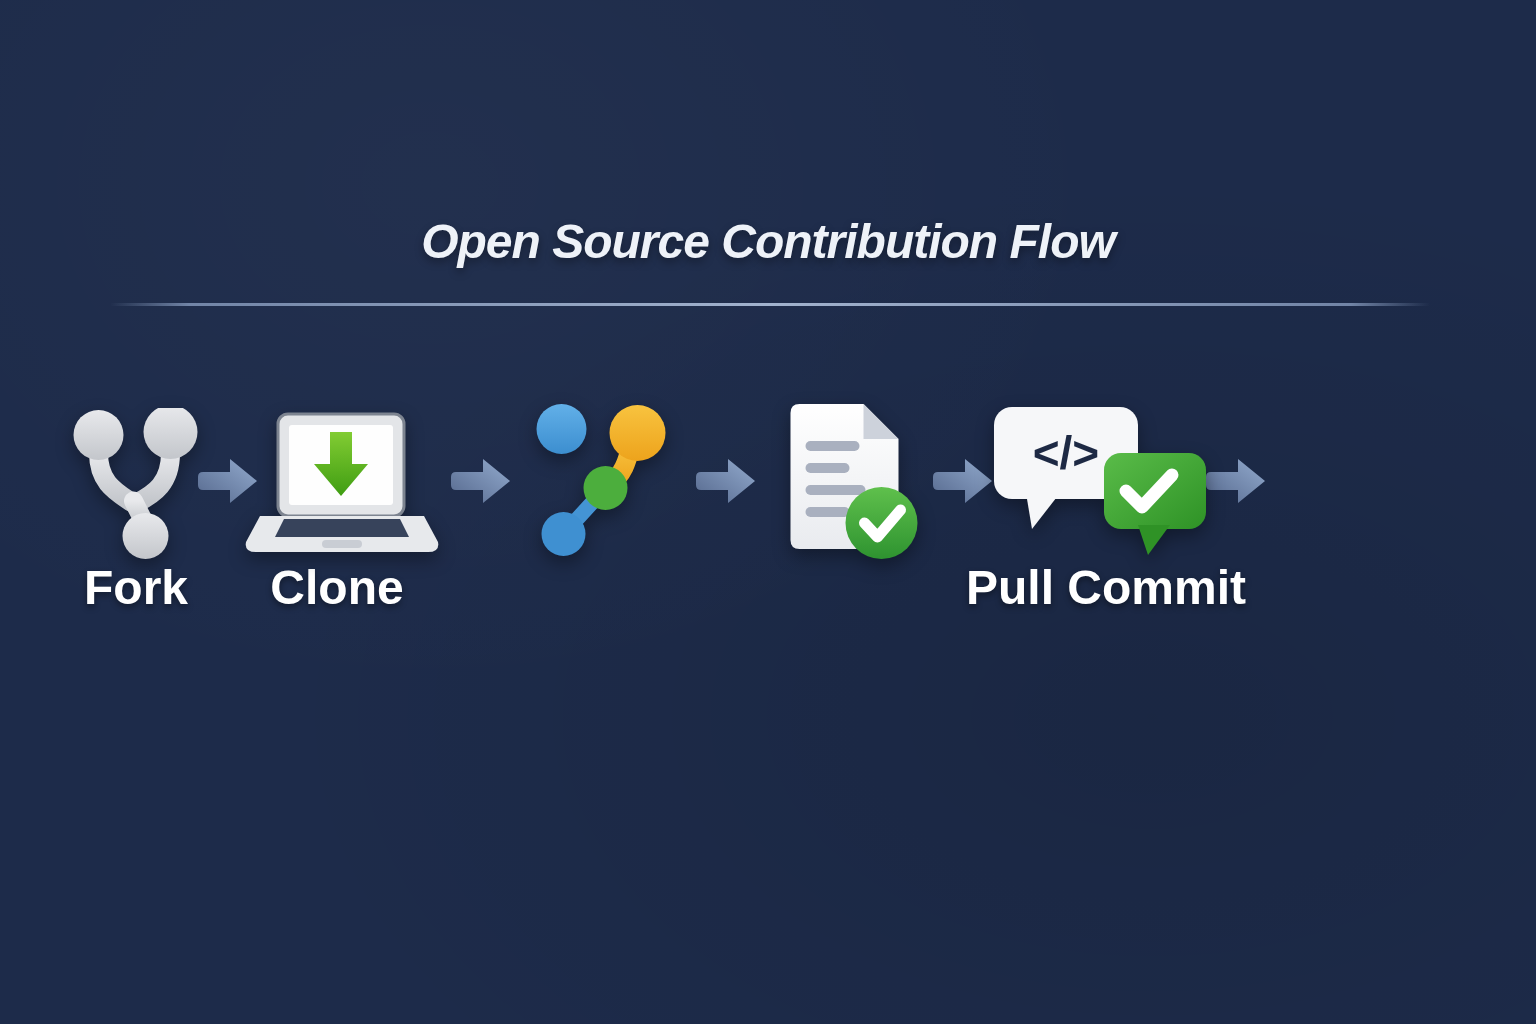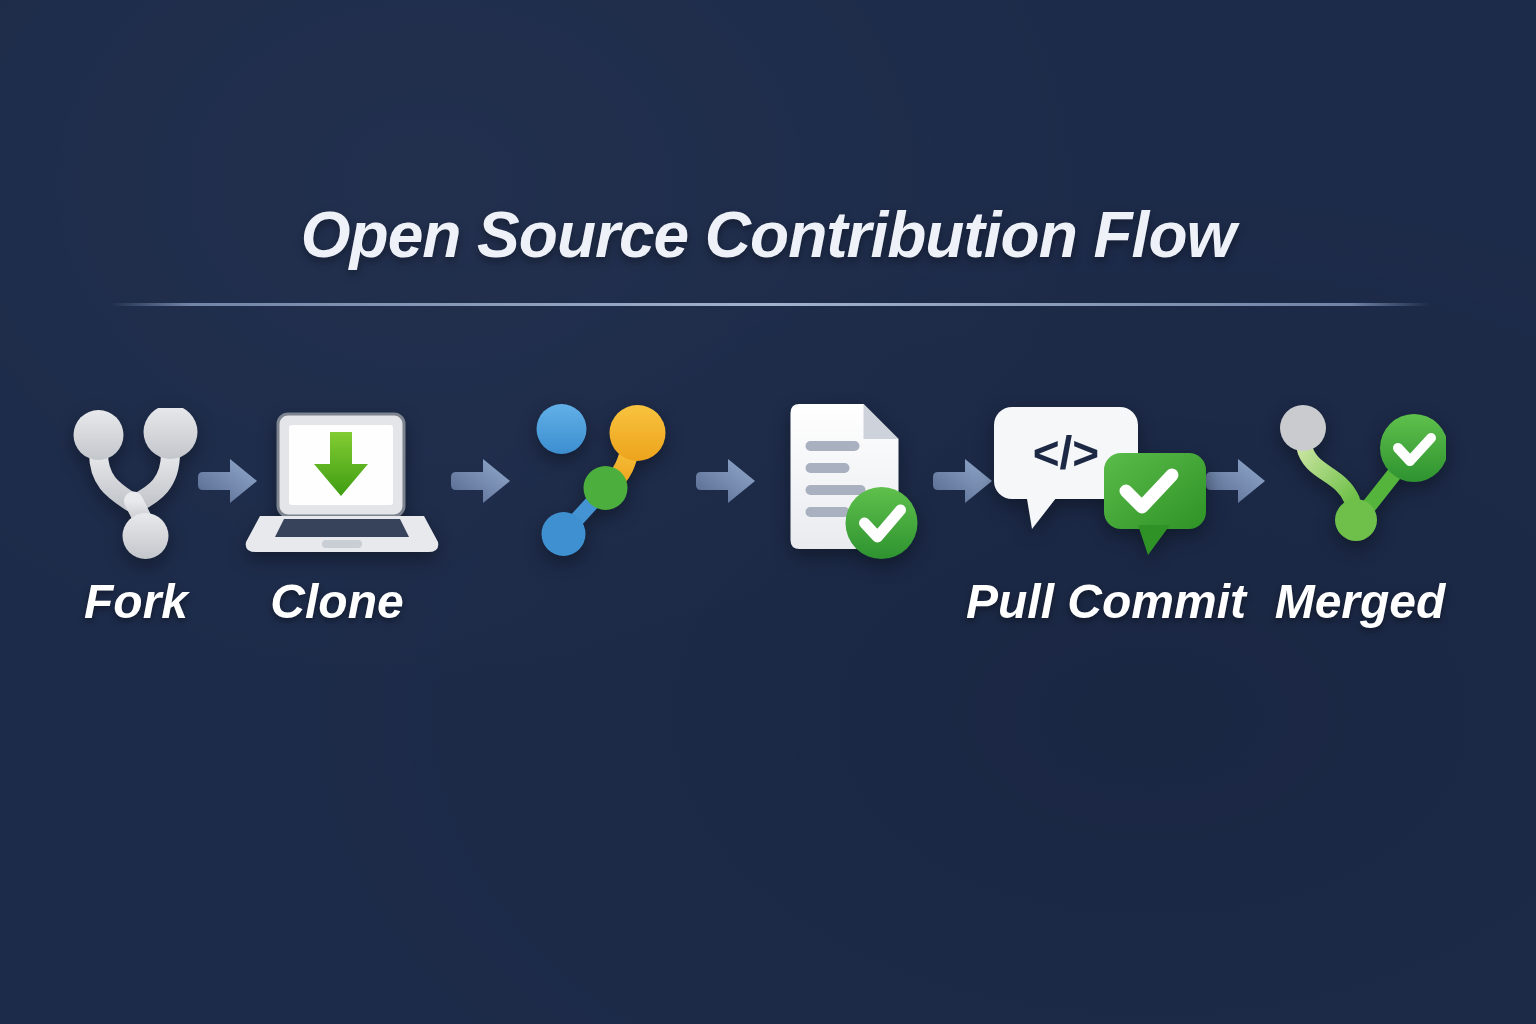--- a/index.html
+++ b/index.html
@@ -17,25 +17,25 @@
     background:
       radial-gradient(ellipse at 28% 18%, rgba(255,255,255,0.025), transparent 45%),
       radial-gradient(ellipse at 75% 70%, rgba(0,0,0,0.10), transparent 55%),
       #1d2b4a;
   }
   .title {
     position: absolute;
     top: 198px;
     left: 0;
     right: 0;
-    margin: 0;
+    margin: 16px;
     text-align: center;
     font-style: italic;
     font-weight: 700;
-    font-size: 64px;
+    font-size: 48px;
     letter-spacing: -1px;
     color: #eef2f8;
     text-shadow: 0 4px 8px rgba(0,0,0,0.35);
   }
   .divider {
     position: absolute;
     top: 303px;
     left: 110px;
     width: 1320px;
     height: 3px;
@@ -59,22 +59,20 @@
   .icon-box {
     height: 160px;
     display: flex;
     align-items: flex-end;
     justify-content: center;
   }
   .icon-box svg {
     filter: drop-shadow(0 7px 9px rgba(0,0,0,0.35));
   }
   .step-label {
-    margin-top: 14px;
-    font-style: italic;
     font-weight: 700;
     font-size: 48px;
     color: #ffffff;
     white-space: nowrap;
     text-shadow: 0 3px 6px rgba(0,0,0,0.4);
   }
   .flow-arrow {
     position: absolute;
     top: 452px;
     transform: translateX(-50%);
@@ -201,33 +199,20 @@
         <path d="M34,88 L68,88 L40,124 Z" fill="#f6f7f9"></path>
         <text x="74" y="64" font-size="46" font-weight="bold" fill="#1d2944" text-anchor="middle" font-family="Liberation Sans, sans-serif">&lt;/&gt;</text>
         <rect x="112" y="48" width="102" height="76" rx="17" fill="url(#gGreenBubble)"></rect>
         <path d="M146,120 L178,120 L156,150 Z" fill="#2f9226"></path>
         <path d="M134,86 L150,102 L180,70" stroke="#ffffff" stroke-width="13" fill="none" stroke-linecap="round" stroke-linejoin="round"></path>
       </svg>
     </div>
     <div class="step-label">Pull Commit</div>
   </div>
 
-  <div class="step" style="left:1360px">
-    <div class="icon-box">
-      <svg width="172" height="158" viewBox="0 0 172 158">
-        <path d="M30,44 C36,72 66,70 78,98" stroke="url(#gMergeCurve)" stroke-width="16" fill="none" stroke-linecap="round"></path>
-        <path d="M84,118 L136,52" stroke="#54b43c" stroke-width="15" stroke-linecap="round"></path>
-        <circle cx="29" cy="26" r="23" fill="#c9cbce"></circle>
-        <circle cx="82" cy="118" r="21" fill="#6fc04a"></circle>
-        <circle cx="140" cy="46" r="34" fill="url(#gCheck)"></circle>
-        <path d="M124,46 L136,59 L157,36" stroke="#ffffff" stroke-width="10" fill="none" stroke-linecap="round" stroke-linejoin="round"></path>
-      </svg>
-    </div>
-    <div class="step-label">Merged</div>
-  </div>
 
   <div class="flow-arrow" style="left:227px">
     <svg width="66" height="58" viewBox="0 0 66 58">
         <path d="M9,20 H36 V7 L63,29 L36,51 V38 H9 Q4,38 4,33 V25 Q4,20 9,20 Z" fill="url(#gArrow)"></path>
       </svg>
   </div>
   <div class="flow-arrow" style="left:480px">
     <svg width="66" height="58" viewBox="0 0 66 58">
         <path d="M9,20 H36 V7 L63,29 L36,51 V38 H9 Q4,38 4,33 V25 Q4,20 9,20 Z" fill="url(#gArrow)"></path>
       </svg>

